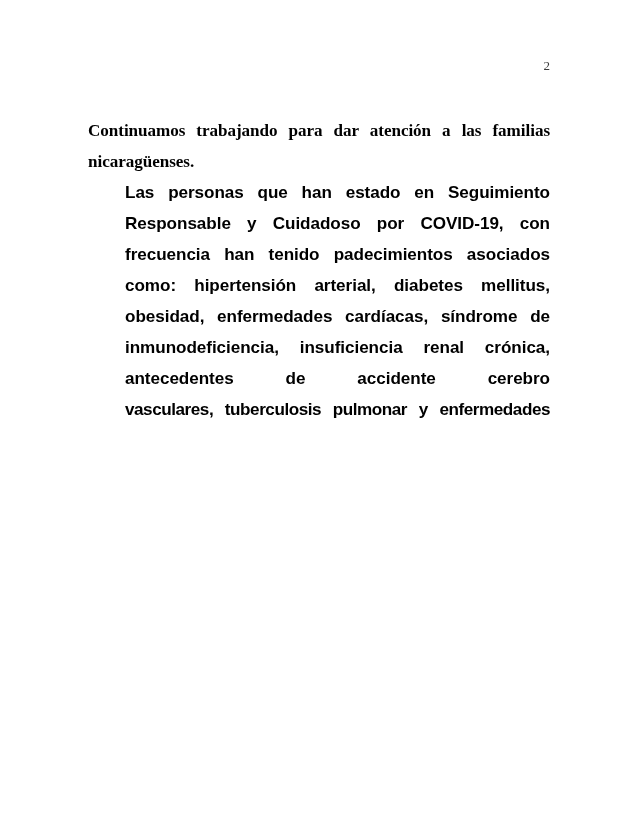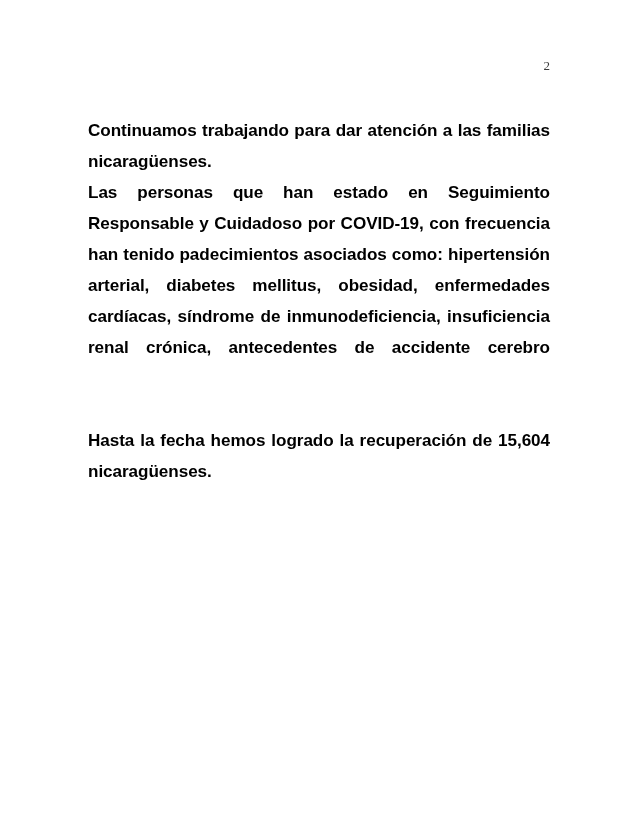--- a/index.html
+++ b/index.html
@@ -54,24 +54,26 @@
     color: #000000;
     text-align: justify;
     text-justify: inter-word;
     word-spacing: 0px;
     letter-spacing: -0.05px;
   }
 
   
   .para.justify-last {
     text-align-last: justify;
+    margin-left: 37px;
   }
 
   .para.last-left {
     text-align-last: left;
+    font-family: Liberation Serif, serif;
   }
 
   
   .condensed {
     font-stretch: condensed;
     letter-spacing: -0.45px;
   }
 
   
   .blank-line {
@@ -84,23 +86,23 @@
 <div class="page">
 
   <div class="page-number">2</div>
 
   <div class="text-body">
 
     <p class="para last-left">Continuamos trabajando para dar atención a las familias nicaragüenses.</p>
 
     <p class="para justify-last">Las personas que han estado en Seguimiento Responsable y Cuidadoso por COVID-19, con frecuencia han tenido padecimientos asociados como: hipertensión arterial, diabetes mellitus, obesidad, enfermedades cardíacas, síndrome de inmunodeficiencia, insuficiencia renal crónica, antecedentes de accidente cerebro</p>
 
+    <p class="para condensed justify-last">vasculares, tuberculosis pulmonar y enfermedades</p>
 
 
     <div class="blank-line"></div>
 
 
     <div class="blank-line"></div>
 
-    <p class="para last-left">Hasta la fecha hemos logrado la recuperación de 15,604 nicaragüenses.</p>
 
   </div>
 </div>
 
 </body></html>

